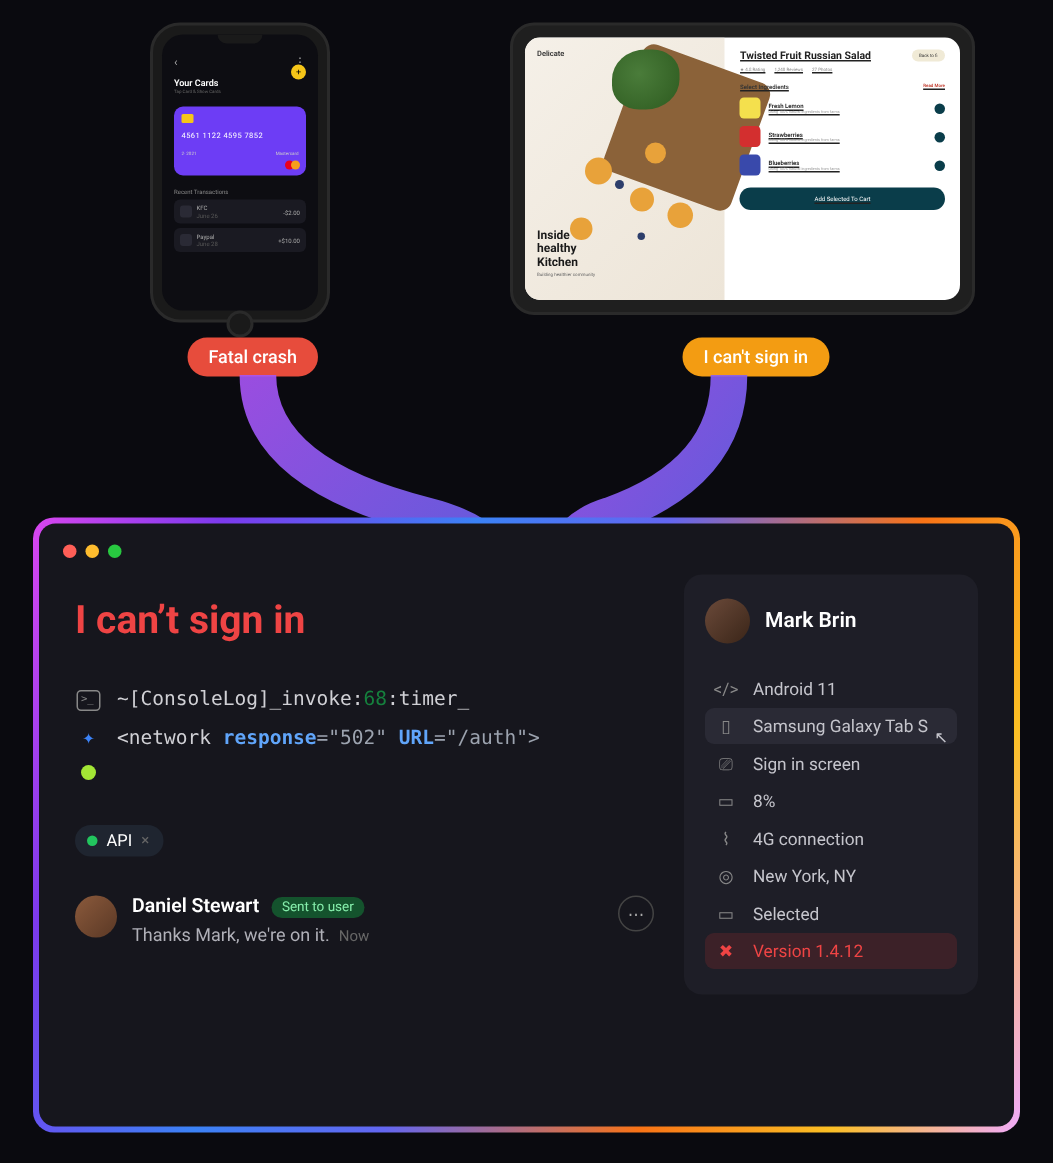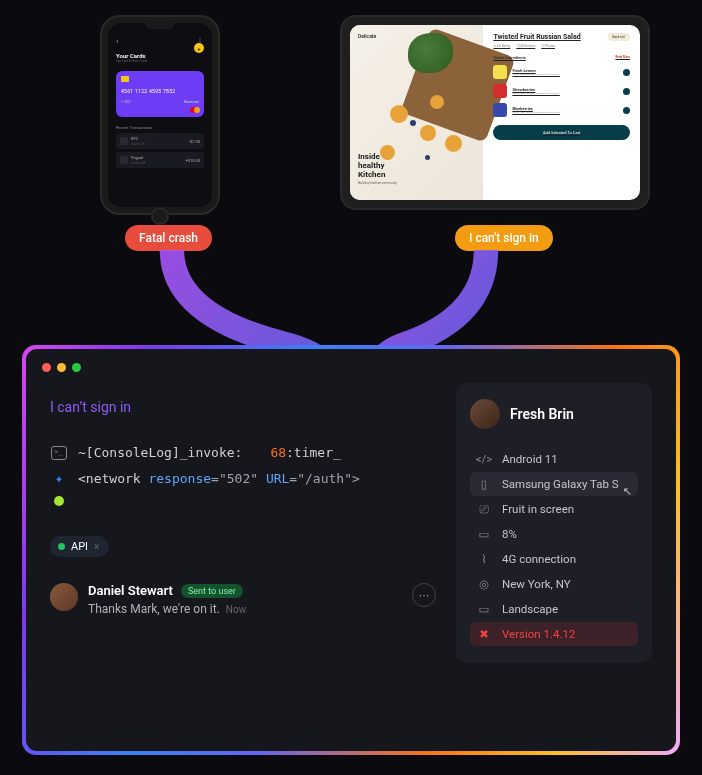--- a/index.html
+++ b/index.html
@@ -58,29 +58,29 @@
   .badge-orange{background:#f39c12;color:#fff;left:455px;top:225px;}
   
   .curves{position:absolute;top:250px;left:0;width:702px;height:150px;pointer-events:none;}
   
   .window-wrap{position:absolute;top:345px;left:22px;width:658px;height:410px;border-radius:14px;padding:4px;background:linear-gradient(115deg,#d946ef 0%,#7c3aed 15%,#3b82f6 35%,#6366f1 50%,#f97316 70%,#fbbf24 85%,#f0abfc 100%);}
   .window{background:#16161d;border-radius:11px;height:100%;padding:18px 24px;display:flex;gap:20px;position:relative;}
   .traffic{position:absolute;top:14px;left:16px;display:flex;gap:6px;}
   .traffic span{width:9px;height:9px;border-radius:50%;}
   .tl-r{background:#ff5f57;} .tl-y{background:#febc2e;} .tl-g{background:#28c840;}
   .main-col{flex:1;padding-top:32px;}
-  .issue-title{font-size:14px;font-weight:400;color:#8b5cf6;margin-bottom:30px;}
+  .issue-title{font-size:26px;font-weight:700;color:#ef4444;margin-bottom:30px;}
   .log-line{display:flex;align-items:center;gap:10px;font-size:13px;font-family:ui-monospace,Menlo,monospace;margin-bottom:10px;color:#d0d0d5;}
   .log-ico{width:18px;flex:0 0 18px;display:flex;align-items:center;justify-content:center;}
   .term-ico{width:16px;height:14px;border:1.3px solid #888;border-radius:3px;position:relative;}
   .term-ico::after{content:">_";position:absolute;font-size:7px;top:1px;left:2px;color:#888;}
   .feather{color:#3b82f6;font-size:14px;}
   .green-dot{width:10px;height:10px;background:#a3e635;border-radius:50%;}
-  .num-green{color:#f97316;margin-left:28px;}
-  .kw-blue{color:#60a5fa;}
+  .num-green{color:#15803d;}
+  .kw-blue{color:#60a5fa;font-weight:bold;}
   .str-gray{color:#9ca3af;}
   .chip{display:inline-flex;align-items:center;gap:6px;background:#1f2530;border-radius:12px;padding:4px 10px 4px 8px;font-size:11px;margin-top:20px;}
   .chip-dot{width:7px;height:7px;background:#22c55e;border-radius:50%;}
   .chip-x{color:#666;font-size:10px;}
   .comment{display:flex;align-items:flex-start;gap:10px;margin-top:26px;position:relative;}
   .avatar{width:28px;height:28px;border-radius:50%;background:linear-gradient(135deg,#8b5a3c,#5a3825);flex:0 0 28px;}
   .comment-body{flex:1;}
   .comment-head{display:flex;align-items:center;gap:8px;}
   .comment-name{font-size:13px;font-weight:600;}
   .sent-badge{background:#14532d;color:#86efac;font-size:9px;padding:2px 7px;border-radius:8px;}
@@ -275,50 +275,50 @@
             <span>Thanks Mark, we're on it.</span><span class="comment-time">Now</span>
           </div>
         </div>
         <div class="more">⋯</div>
       </div>
     </div>
 
     <div class="side">
       <div class="user-row">
         <div class="user-av"></div>
-        <div class="user-name">Fresh Brin</div>
+        <div class="user-name">Mark Brin</div>
       </div>
       <div class="meta-row">
           <span class="meta-ico">&lt;/&gt;</span>
           <span>Android 11</span>
         </div>
       <div class="meta-row hover" style="position:relative">
           <span class="meta-ico">▯</span>
           <span>Samsung Galaxy Tab S</span>
           <span class="cursor-ico" style="right:6px;bottom:-2px">↖</span>
         </div>
       <div class="meta-row">
           <span class="meta-ico">⎚</span>
-          <span>Fruit in screen</span>
+          <span>Sign in screen</span>
         </div>
       <div class="meta-row">
           <span class="meta-ico">▭</span>
           <span>8%</span>
         </div>
       <div class="meta-row">
           <span class="meta-ico">⌇</span>
           <span>4G connection</span>
         </div>
       <div class="meta-row">
           <span class="meta-ico">◎</span>
           <span>New York, NY</span>
         </div>
       <div class="meta-row">
           <span class="meta-ico">▭</span>
-          <span>Landscape</span>
+          <span>Selected</span>
         </div>
       <div class="meta-row warn">
           <span class="meta-ico">✖</span>
           <span>Version 1.4.12</span>
         </div>
     </div>
   </div>
 </div>
 
 </body></html>

